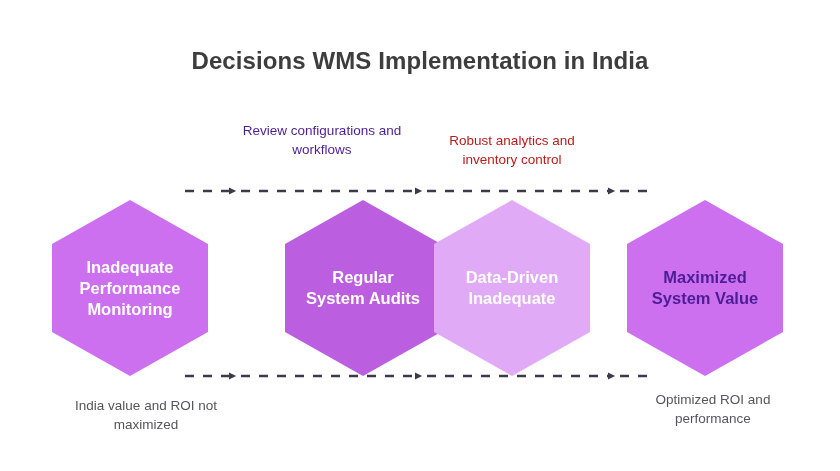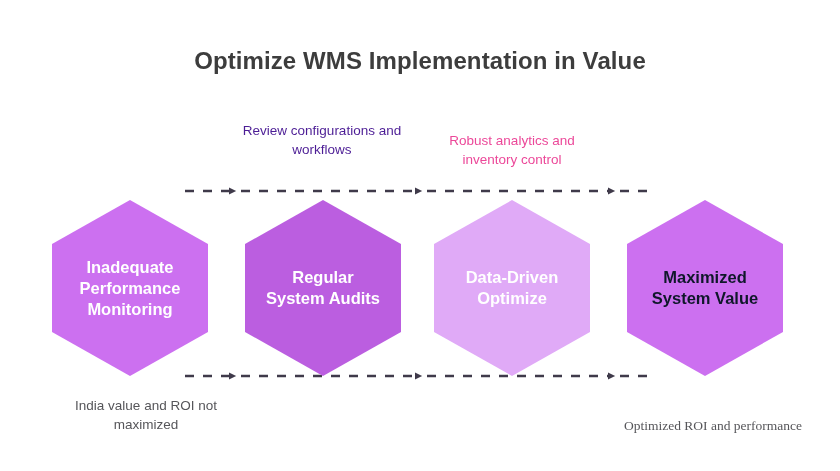--- a/index.html
+++ b/index.html
@@ -40,21 +40,21 @@
     position: absolute;
     font-size: 13.5px;
     line-height: 19px;
     color: #56565a;
     text-align: center;
     font-weight: normal;
   }
   .callout-top-1 { top: 121px; left: 242px; width: 160px; }
   .callout-top-2 { top: 131px; left: 432px; width: 160px; }
   .callout-bot-1 { top: 396px; left: 56px; width: 180px; }
-  .callout-bot-2 { top: 416px; left: 623px; width: 180px; font-family: Liberation Serif, serif; }
+  .callout-bot-2 { top: 390px; left: 623px; width: 180px; }
 
   
   .connectors {
     position: absolute;
     top: 0;
     left: 0;
     width: 840px;
     height: 471px;
     pointer-events: none;
   }
@@ -91,21 +91,21 @@
     text-align: center;
     padding: 0 12px;
     white-space: pre-line;
   }
 </style>
 </head>
 <body style="background: rgb(255, 255, 255);">
 
 <div class="canvas">
 
-  <div class="page-title" style="color: rgb(61, 61, 61);">Optimize WMS Implementation in Value</div>
+  <div class="page-title" style="color: rgb(61, 61, 61);">Decisions WMS Implementation in India</div>
 
   <svg class="connectors" viewBox="0 0 840 471" width="840" height="471">
     <defs>
       <marker id="arrowhead" markerWidth="9" markerHeight="9" refX="3" refY="4" orient="auto" markerUnits="userSpaceOnUse">
         <path d="M0,0.6 L7.2,4 L0,7.4 Z" fill="#3f3a4a"></path>
       </marker>
     </defs>
 
     <g>
       <line x1="185" y1="191" x2="232" y2="191" stroke="#3f3a4a" stroke-width="2.6" stroke-dasharray="9 9" marker-end="url(#arrowhead)"></line>
@@ -117,42 +117,42 @@
     <g>
       <line x1="185" y1="376" x2="232" y2="376" stroke="#3f3a4a" stroke-width="2.6" stroke-dasharray="9 9" marker-end="url(#arrowhead)"></line>
       <line x1="241" y1="376" x2="418" y2="376" stroke="#3f3a4a" stroke-width="2.6" stroke-dasharray="9 9" marker-end="url(#arrowhead)"></line>
       <line x1="427" y1="376" x2="611" y2="376" stroke="#3f3a4a" stroke-width="2.6" stroke-dasharray="9 9" marker-end="url(#arrowhead)"></line>
       <line x1="620" y1="376" x2="656" y2="376" stroke="#3f3a4a" stroke-width="2.6" stroke-dasharray="9 9"></line>
     </g>
   </svg>
 
   <div class="callout callout-top-1" style="color: #4c1d95;">Review configurations and workflows</div>
 
-  <div class="callout callout-top-2" style="color: #ec4899;">Robust analytics and inventory control</div>
+  <div class="callout callout-top-2" style="color: #b91c1c;">Robust analytics and inventory control</div>
 
   <div class="hex-row">
 
     <div class="hex hex-1" style="background: rgb(204, 112, 240);">
       <span class="hex-label" style="color: rgb(255, 255, 255);">Inadequate
 Performance
 Monitoring</span>
     </div>
 
-    <div class="hex hex-2" style="background: rgb(187, 94, 224);">
+    <div class="hex hex-2" style="background: rgb(187, 94, 224); margin-left: 40px;">
       <span class="hex-label" style="color: rgb(255, 255, 255);">Regular
 System Audits</span>
     </div>
 
     <div class="hex hex-3" style="background: rgb(224, 170, 247);">
       <span class="hex-label" style="color: rgb(255, 255, 255);">Data-Driven
-Optimize</span>
+Inadequate</span>
     </div>
 
     <div class="hex hex-4" style="background: rgb(204, 112, 240);">
-      <span class="hex-label" style="color: #0f172a;">Maximized
+      <span class="hex-label" style="color: #4c1d95;">Maximized
 System Value</span>
     </div>
 
   </div>
 
   <div class="callout callout-bot-1" style="color: rgb(86, 86, 90);">India value and ROI not maximized</div>
 
   <div class="callout callout-bot-2" style="color: rgb(86, 86, 90);">Optimized ROI and performance</div>
 
 </div>

